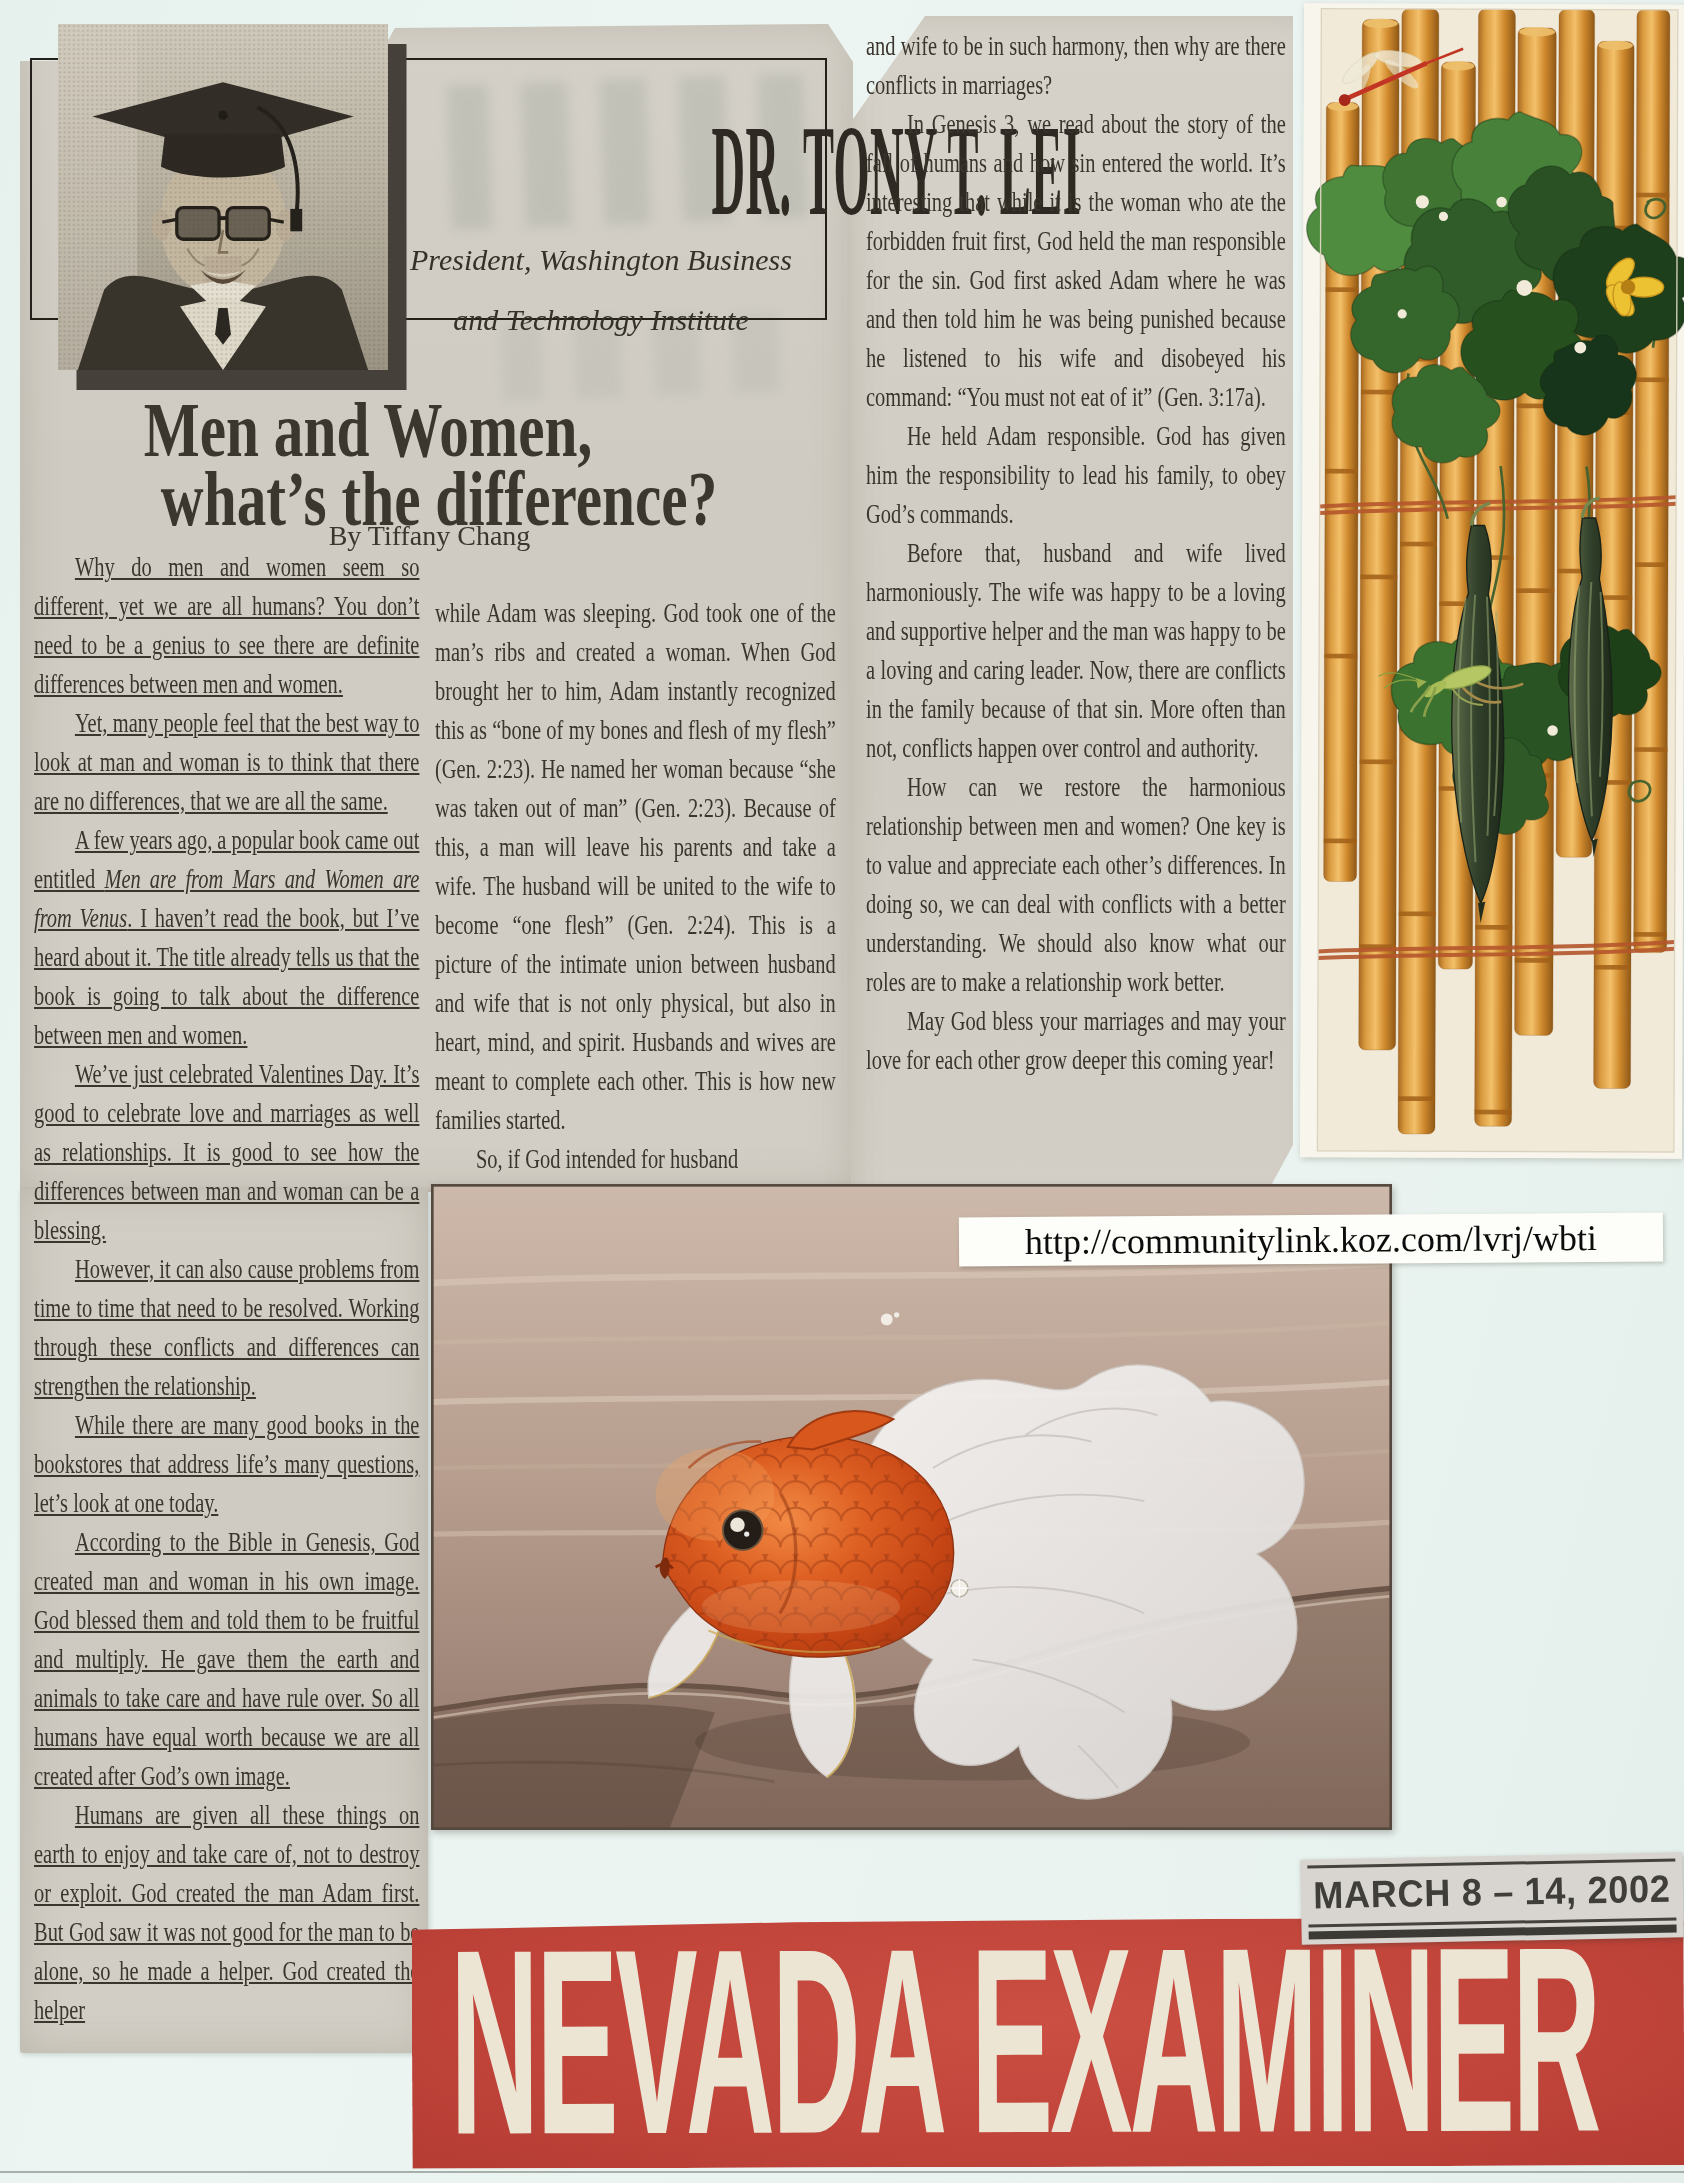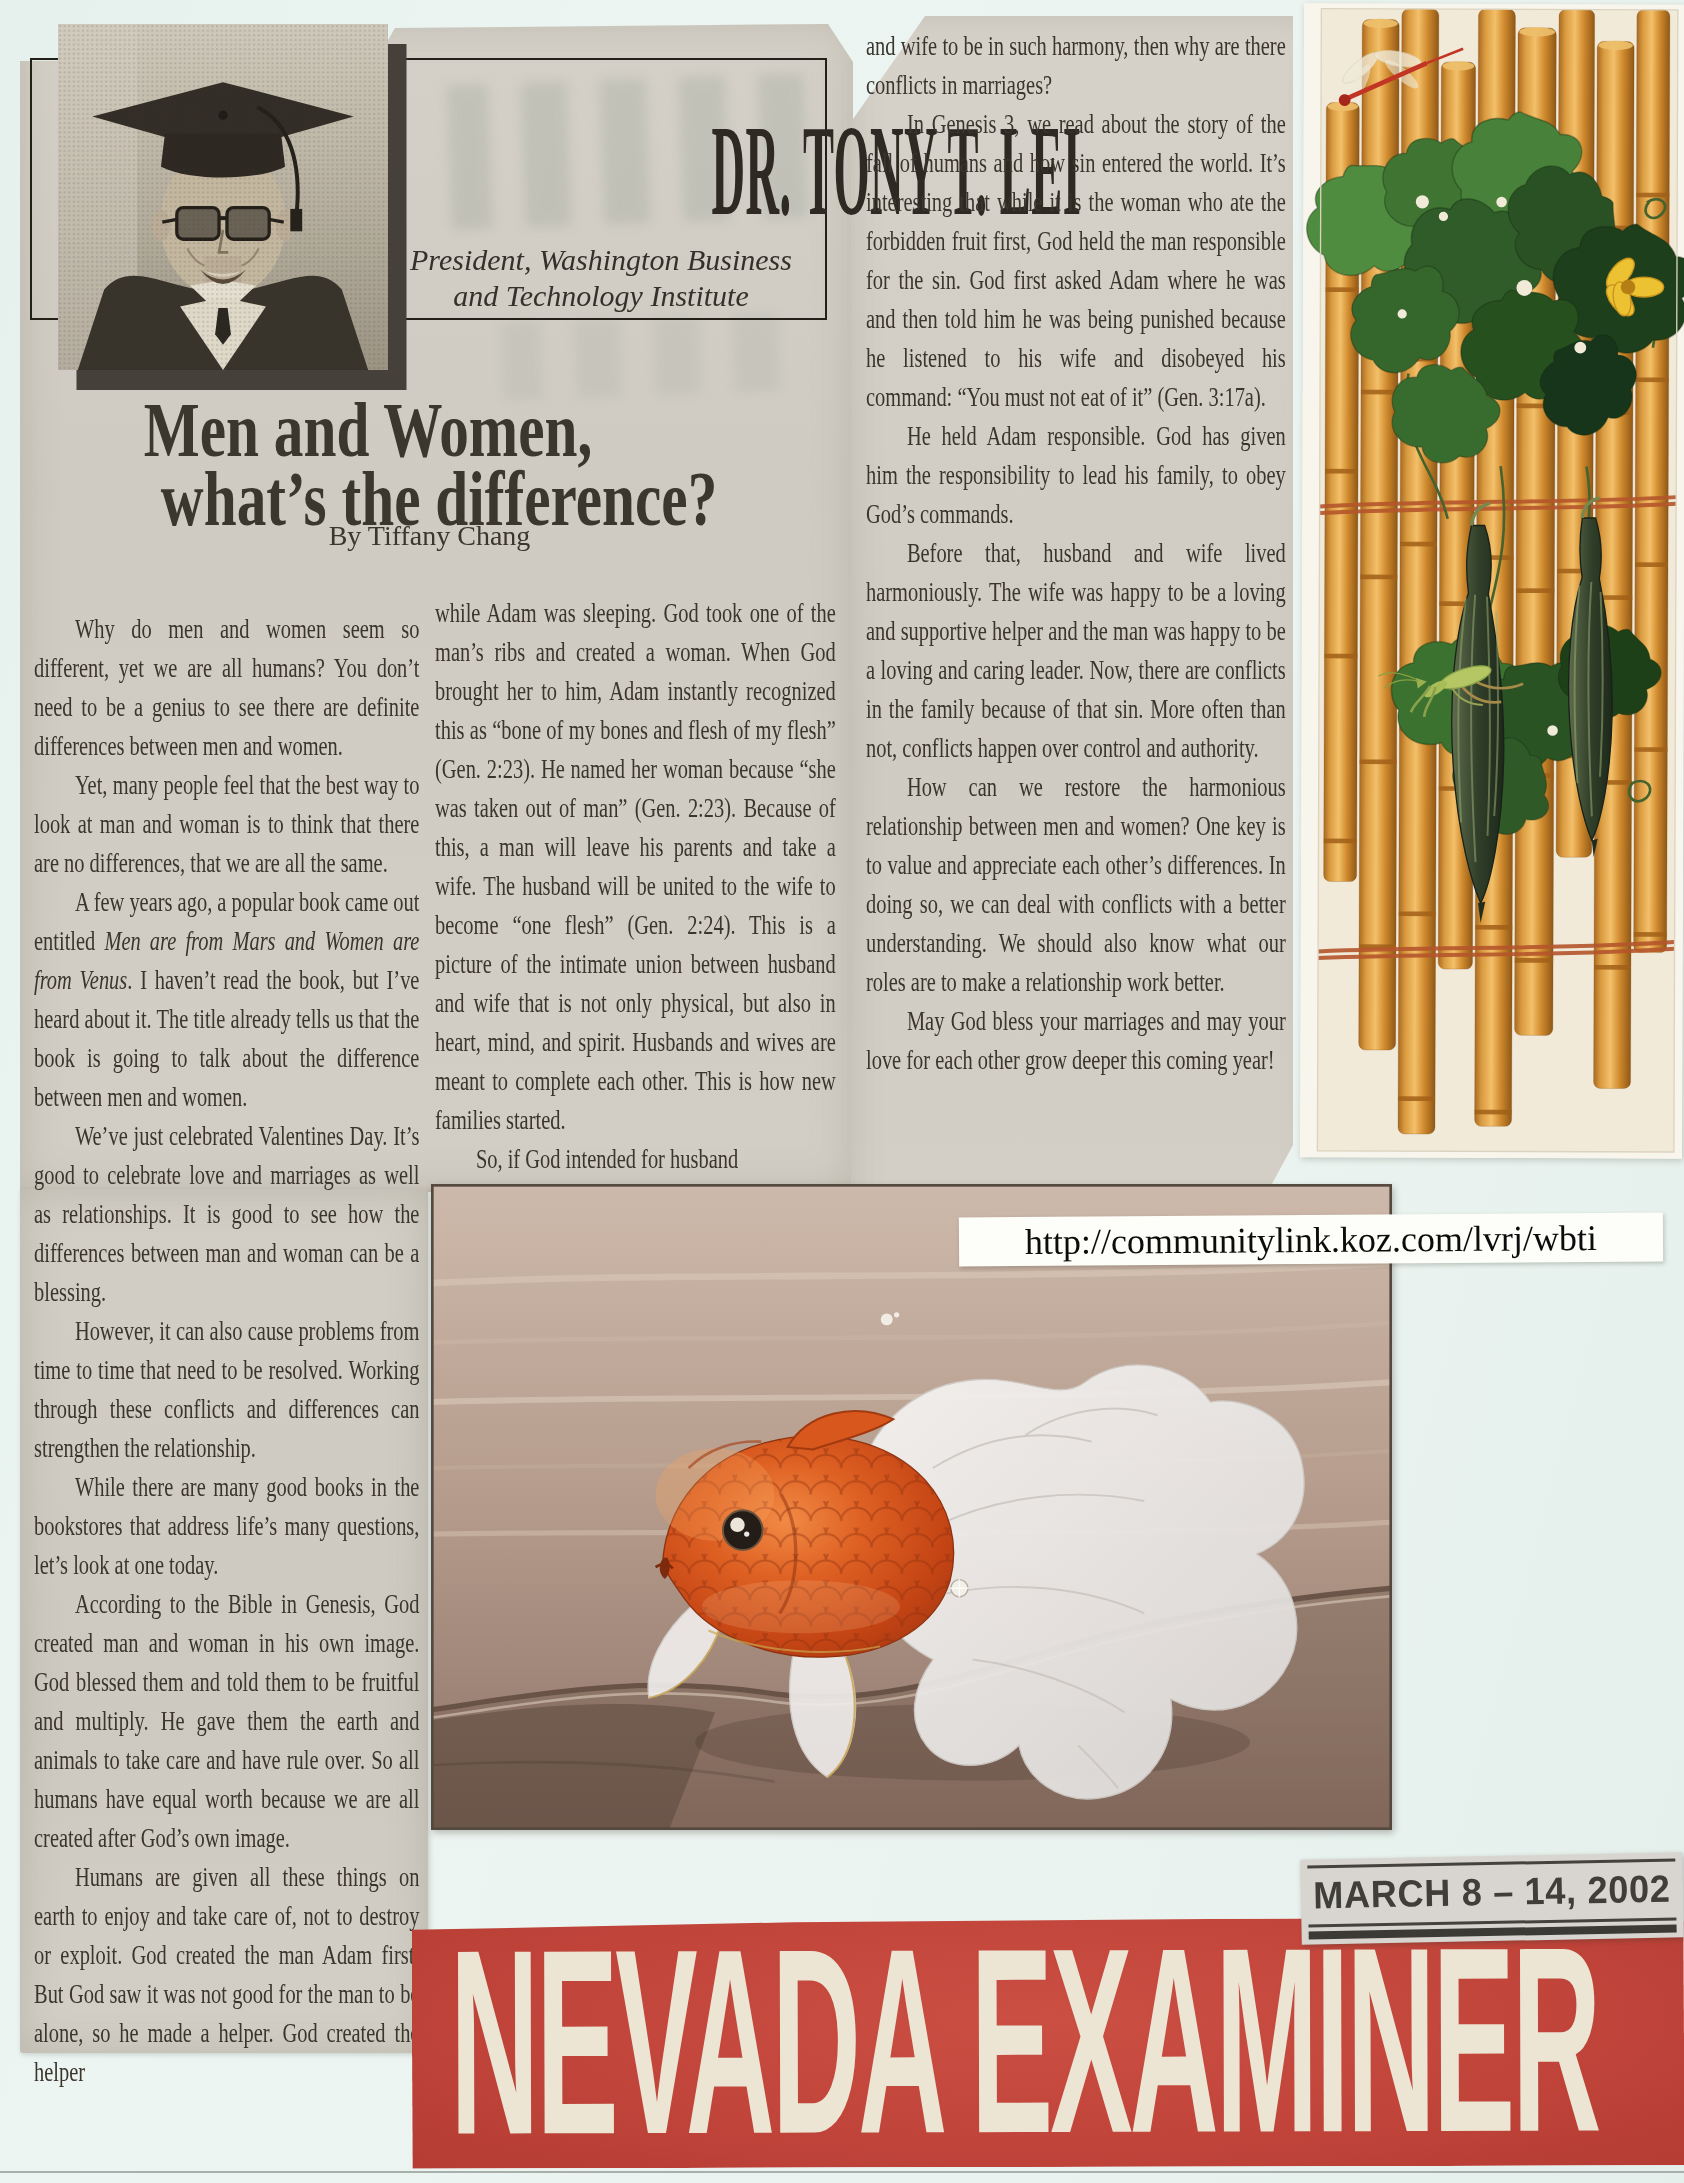--- a/index.html
+++ b/index.html
@@ -81,21 +81,21 @@
   <div class="paper clipB"></div>
 
   <div class="ghost" style="left:449px;top:79px;width:357px;height:145px;"></div>
   <div class="ghost" style="left:502px;top:317px;width:277px;height:79px;opacity:.08;"></div>
 
   <div class="feature-frame"></div>
   <div class="feature-title">
     <span class="stretch">DR. TONY T. LEI</span>
   </div>
   <div class="feature-sub" style="top:243px;">President, Washington Business</div>
-  <div class="feature-sub" style="top:279px;">and Technology Institute</div>
+  <div class="feature-sub" style="top:303px;">and Technology Institute</div>
 
   <div class="portrait">
     <svg viewBox="0 0 500 524" width="330" height="346">
       <defs>
         <linearGradient id="pbg" x1="0" x2="0" y1="0" y2="1">
           <stop offset="0" stop-color="#d8d2c3"></stop>
             <stop offset=".5" stop-color="#c0b9a8"></stop>
             <stop offset="1" stop-color="#a29a89"></stop>
         </linearGradient>
         <pattern id="dots" width="7" height="7" patternUnits="userSpaceOnUse">
@@ -129,21 +129,21 @@
       <rect width="500" height="524" fill="#2e2820" opacity=".05"></rect>
     </svg>
   </div>
 
   <div class="headline">
     <span class="hl">Men and Women,</span><br>
     <span class="hl">what’s the difference?</span>
   </div>
   <div class="byline">By Tiffany Chang</div>
 
-  <div class="col" style="left:34px;top:609px;width:388px;">
+  <div class="col" style="left:34px;top:547px;width:388px;text-decoration:underline;">
     <div class="col-inner" style="width:528px;">
         <p class="para"><span>Why do men and women seem so different, yet we are all humans? You don’t need to be a genius to see there are definite differences between men and women.</span></p>
         <p class="para"><span>Yet, many people feel that the best way to look at man and woman is to think that there are no differences, that we are all the same.</span></p>
         <p class="para"><span>A few years ago, a popular book came out entitled </span><span class="it">Men are from Mars and Women are from Venus</span><span>. I haven’t read the book, but I’ve heard about it. The title already tells us that the book is going to talk about the difference between men and women.</span></p>
         <p class="para"><span>We’ve just celebrated Valentines Day. It’s good to celebrate love and marriages as well as relationships. It is good to see how the differences between man and woman can be a blessing.</span></p>
         <p class="para"><span>However, it can also cause problems from time to time that need to be resolved. Working through these conflicts and differences can strengthen the relationship.</span></p>
         <p class="para"><span>While there are many good books in the bookstores that address life’s many questions, let’s look at one today.</span></p>
         <p class="para"><span>According to the Bible in Genesis, God created man and woman in his own image. God blessed them and told them to be fruitful and multiply. He gave them the earth and animals to take care and have rule over. So all humans have equal worth because we are all created after God’s own image.</span></p>
         <p class="para"><span>Humans are given all these things on earth to enjoy and take care of, not to destroy or exploit. God created the man Adam first. But God saw it was not good for the man to be alone, so he made a helper. God created the helper</span></p>
       </div>

